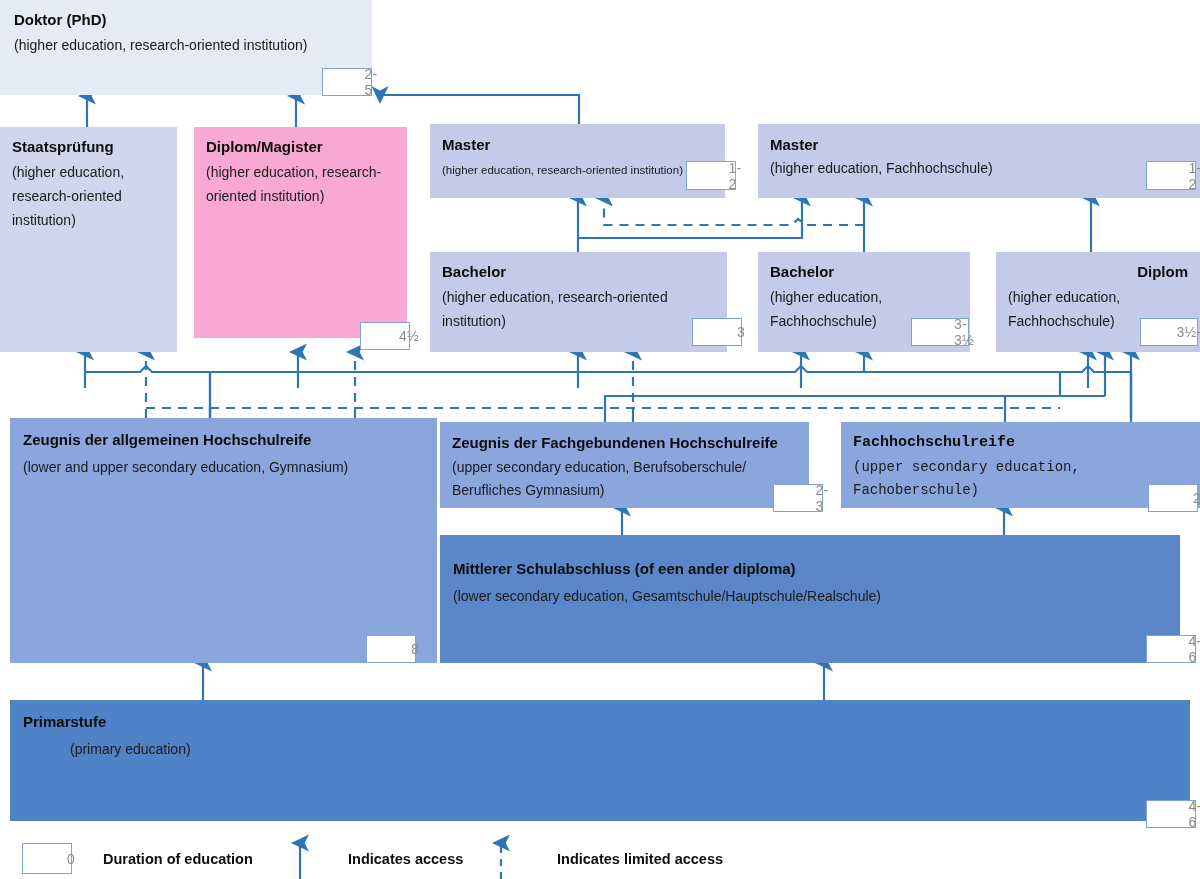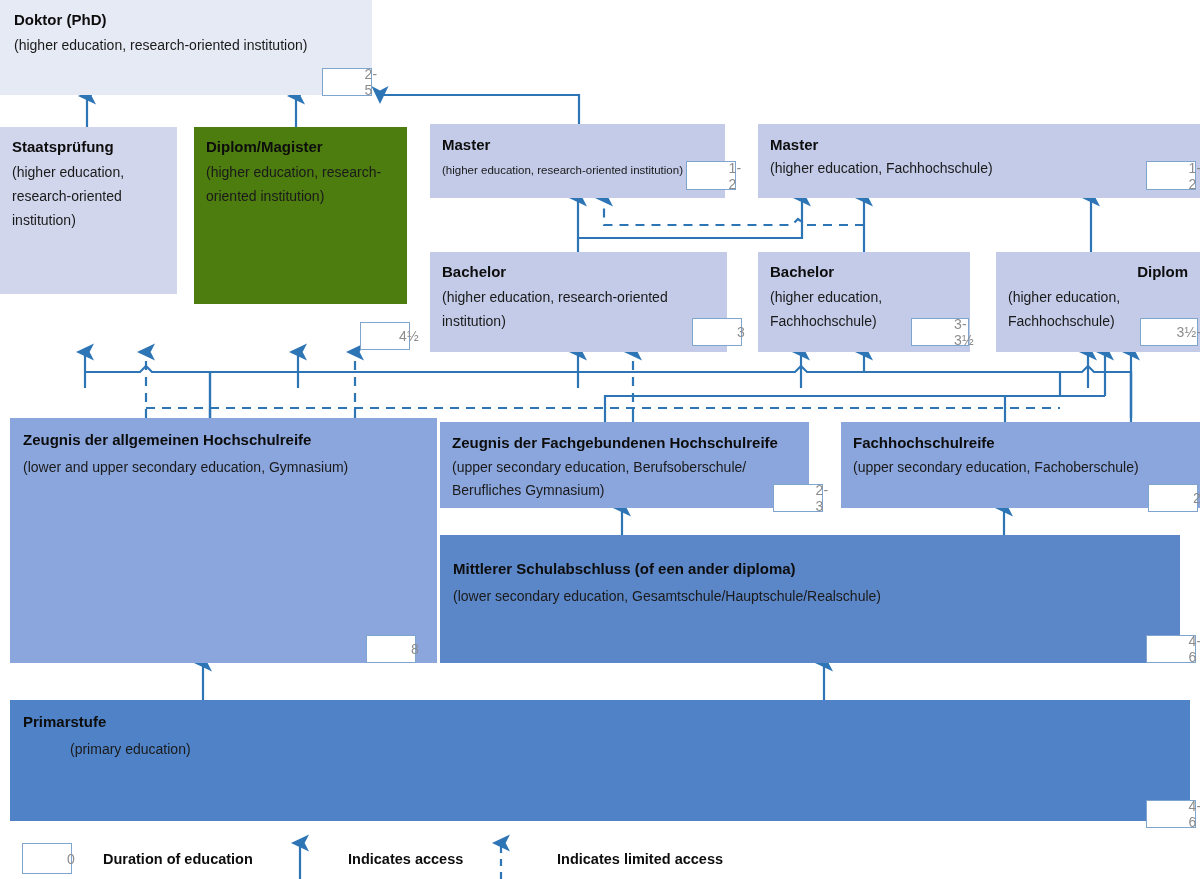--- a/index.html
+++ b/index.html
@@ -88,26 +88,26 @@
       <line x1="501" y1="879" x2="501" y2="843" stroke-dasharray="7 6" marker-end="url(#ah)"></line>
     </g>
   </svg>
 
   <div class="box" style="left:0;top:0;width:372px;height:95px;background:#E6EAF5;padding:10px 14px;">
     <span class="t" style="font-size:15px;line-height:20px;">Doktor (PhD)</span>
     <span class="s" style="font-size:14px;line-height:22px;margin-top:4px;">(higher education, research-oriented institution)</span>
   </div>
   <div class="badge" style="left:322px;top:68px;width:48px;height:28px;">2-5</div>
 
-  <div class="box" style="left:0;top:127px;width:177px;height:167px;background:#D2D6ED;padding:10px 12px;">
+  <div class="box" style="left:0;top:127px;width:177px;height:225px;background:#D2D6ED;padding:10px 12px;">
     <span class="t" style="font-size:15px;line-height:20px;">Staatsprüfung</span>
     <span class="s" style="font-size:14px;line-height:24px;margin-top:3px;">(higher education, research-oriented institution)</span>
   </div>
 
-  <div class="box" style="left:194px;top:127px;width:213px;height:177px;background:#4d7c0f;padding:10px 12px;">
+  <div class="box" style="left:194px;top:127px;width:213px;height:211px;background:#f9a8d4;padding:10px 12px;">
     <span class="t" style="font-size:15px;line-height:20px;">Diplom/Magister</span>
     <span class="s" style="font-size:14px;line-height:24px;margin-top:3px;">(higher education, research-oriented institution)</span>
   </div>
   <div class="badge" style="left:360px;top:322px;width:44px;height:28px;">4½</div>
 
   <div class="box" style="left:430px;top:124px;width:295px;height:74px;background:#C3CBE8;padding:11px 12px;">
     <span class="t" style="font-size:15px;line-height:19px;">Master</span>
     <span class="s" style="font-size:11.5px;line-height:18px;margin-top:7px;">(higher education, research-oriented institution)</span>
   </div>
   <div class="badge" style="left:686px;top:161px;width:48px;height:29px;">1-2</div>
@@ -141,21 +141,21 @@
     <span class="s" style="font-size:14px;line-height:24px;margin-top:5px;">(lower and upper secondary education, Gymnasium)</span>
   </div>
   <div class="badge" style="left:366px;top:635px;width:34px;height:28px;">8</div>
 
   <div class="box" style="left:440px;top:422px;width:369px;height:86px;background:#8BA6DD;padding:11px 12px;">
     <span class="t" style="font-size:15px;line-height:20px;">Zeugnis der Fachgebundenen Hochschulreife</span>
     <span class="s" style="font-size:14px;line-height:23px;margin-top:3px;">(upper secondary education, Berufsoberschule/ Berufliches Gymnasium)</span>
   </div>
   <div class="badge" style="left:773px;top:484px;width:23px;height:28px;">2-3</div>
 
-  <div class="box" style="left:841px;top:422px;width:359px;height:86px;background:#8BA6DD;padding:11px 12px;">
+  <div class="box" style="left:841px;top:422px;width:359px;height:86px;background:#8BA6DD;padding:11px 12px;font-family:Liberation Mono, monospace;">
     <span class="t" style="font-size:15px;line-height:20px;">Fachhochschulreife</span>
     <span class="s" style="font-size:14px;line-height:23px;margin-top:3px;">(upper secondary education, Fachoberschule)</span>
   </div>
   <div class="badge" style="left:1148px;top:484px;width:32px;height:28px;">2</div>
 
   <div class="box" style="left:440px;top:535px;width:740px;height:128px;background:#5B86C8;padding:24px 13px;">
     <span class="t" style="font-size:15px;line-height:20px;">Mittlerer Schulabschluss (of een ander diploma)</span>
     <span class="s" style="font-size:14px;line-height:24px;margin-top:5px;">(lower secondary education, Gesamtschule/Hauptschule/Realschule)</span>
   </div>
   <div class="badge" style="left:1146px;top:635px;width:44px;height:28px;">4-6</div>

